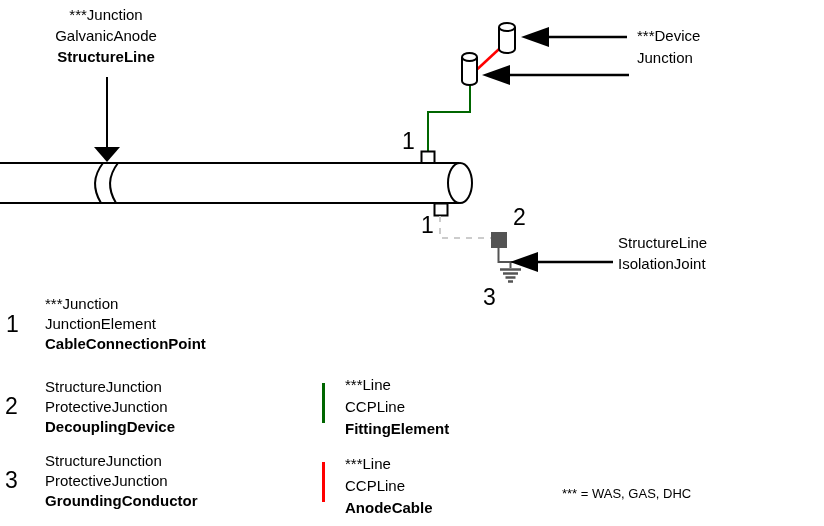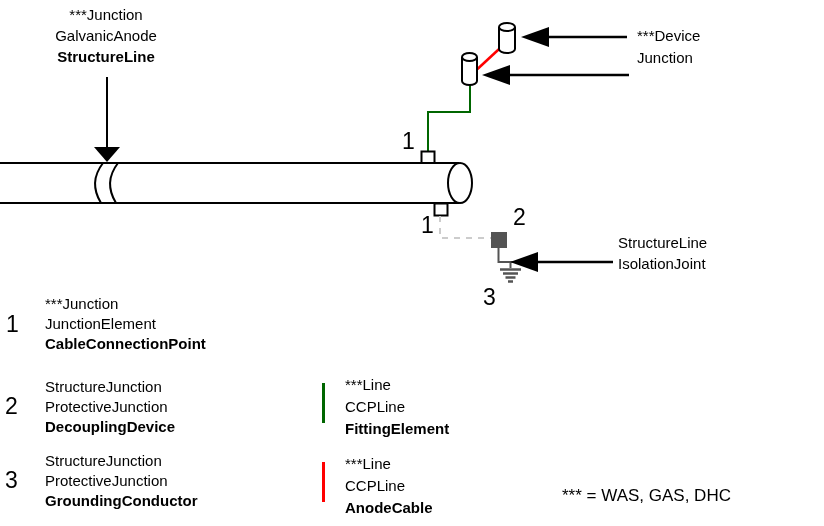--- a/index.html
+++ b/index.html
@@ -28,21 +28,21 @@
     line-height: 1.1;
     white-space: nowrap;
   }
   .legend-group { line-height: 20px; }
   .cable-group { line-height: 22px; }
   .cable-sample {
     position: absolute;
     width: 3px; height: 40px;
     background: #006600;
   }
-  .footnote { position: absolute; font-size: 17px; white-space: nowrap; }
+  .footnote { position: absolute; font-size: 13px; white-space: nowrap; }
 </style>
 </head>
 <body>
 
 <div class="canvas">
 
   <svg class="draw" width="824" height="526" viewBox="0 0 824 526">
 
     <path d="M 477.5 69 L 504.5 44" fill="none" stroke-width="2.5" stroke="#ff0000"></path>
 

